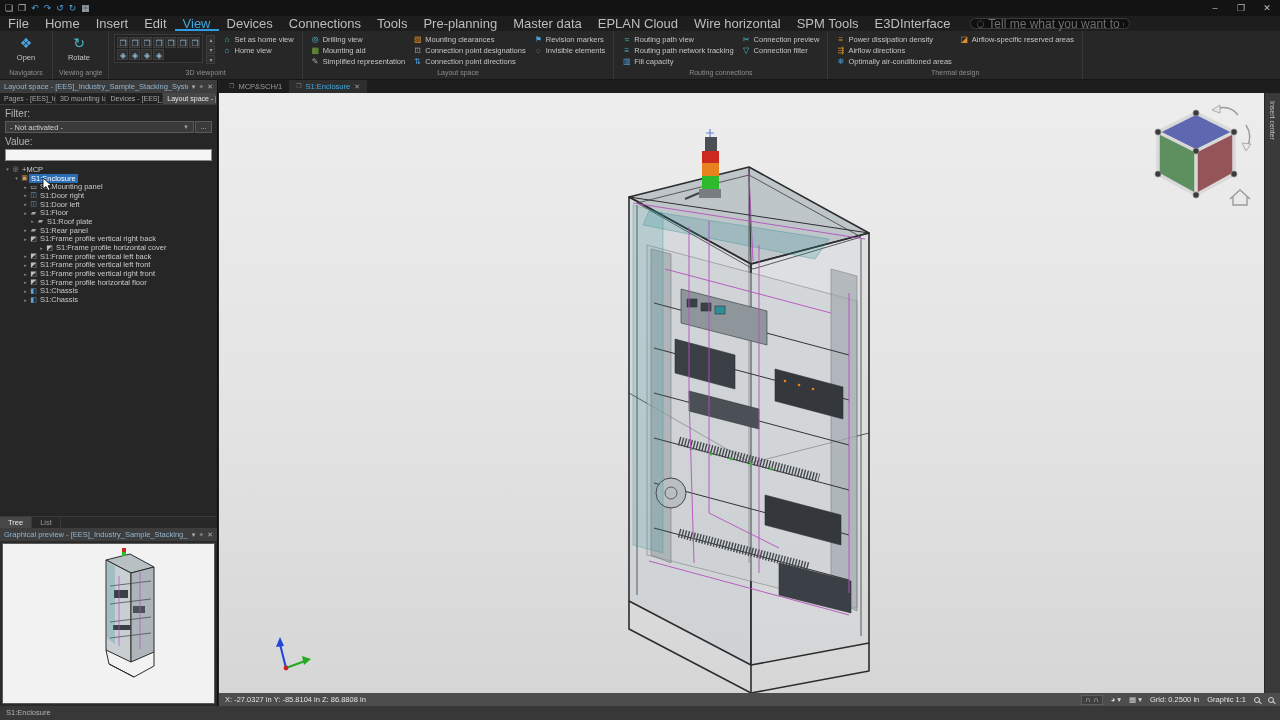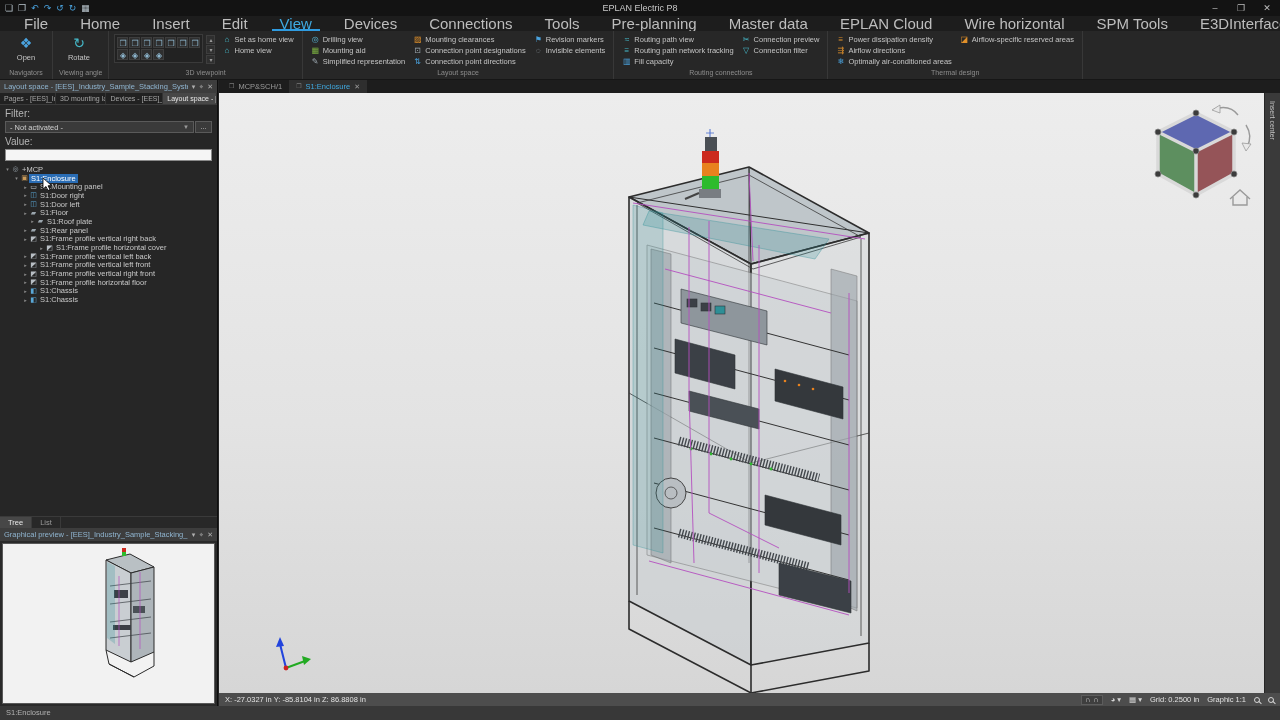--- a/index.html
+++ b/index.html
@@ -12,21 +12,21 @@
     display:flex; align-items:center; }
   .qat { display:flex; align-items:center; gap:5px; padding-left:5px; }
   .qat span { font-size:9px; line-height:16px; }
   .win-title { position:absolute; left:0; right:0; text-align:center; font-size:9px; color:#c9c9c9; pointer-events:none; }
   .wincontrols { margin-left:auto; display:flex; }
   .winbtn { width:26px; text-align:center; font-size:9px; color:#bdbdbd; line-height:16px; }
 
   
   .menubar { position:absolute; left:0; top:16px; right:0; height:15px; background:#1d1d1d;
     display:flex; align-items:center; }
-  .menu-item { font-size:15px; color:#bdbdbd; padding:0 8px; line-height:15px; white-space:nowrap;margin-left:16px; }
+  .menu-item { font-size:13px; color:#bdbdbd; padding:0 8px; line-height:15px; white-space:nowrap; }
   .menu-item.active { color:#3fa9e0; box-shadow:inset 0 -2px 0 #2f9be0; }
   .searchbox { margin-left:12px; width:160px; height:11px; background:#0f0f0f; border:1px solid #3c3c3c;
     border-radius:6px; display:flex; align-items:center; padding:0 5px; gap:4px; }
   .searchbox .bulb { font-size:7px; color:#6f6f6f; }
   .searchbox input { background:transparent; border:none; outline:none; width:100%;
     font-size:12px; color:#9a9a9a; font-family:"Liberation Sans",sans-serif; }
   .searchbox input::placeholder { color:#6f6f6f; }
 
   
   .ribbon { position:absolute; left:0; top:31px; right:0; height:49px; background:#272727;
@@ -118,21 +118,20 @@
   <div class="titlebar">
     <div class="qat" id="qat">
         <span style="color: rgb(184, 196, 204);">❏</span>
         <span style="color: rgb(184, 196, 204);">❐</span>
         <span style="color: rgb(74, 163, 223);">↶</span>
         <span style="color: rgb(74, 163, 223);">↷</span>
         <span style="color: rgb(74, 163, 223);">↺</span>
         <span style="color: rgb(74, 163, 223);">↻</span>
         <span style="color: rgb(184, 196, 204);">▦</span>
       </div>
-    <div class="win-title">EPLAN Electric P8</div>
     <div class="wincontrols">
       <span class="winbtn">–</span>
       <span class="winbtn">❐</span>
       <span class="winbtn">✕</span>
     </div>
   </div>
 
   <div class="menubar">
     <div id="menu-items" style="display:flex;height:100%;">
         <div class="menu-item">File</div>

